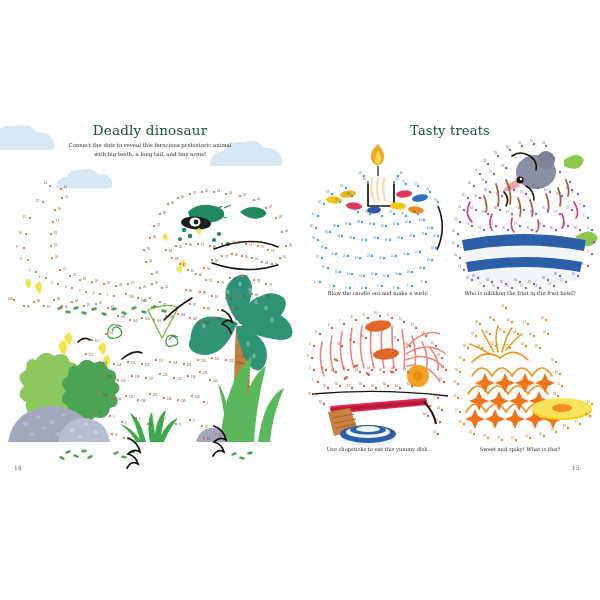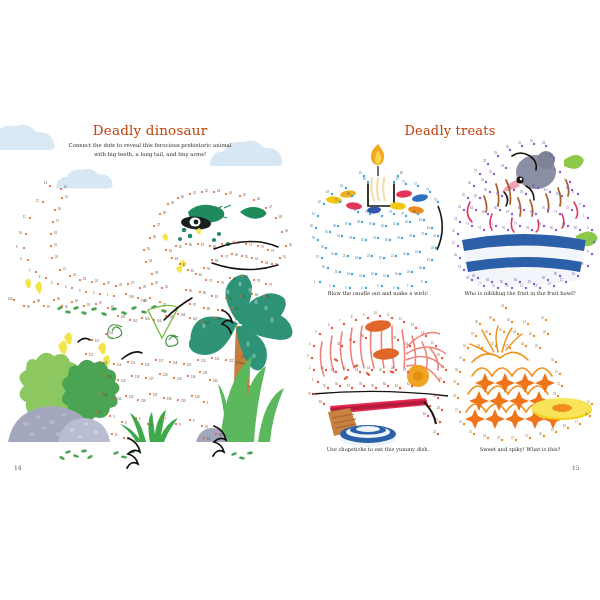--- a/index.html
+++ b/index.html
@@ -6,21 +6,21 @@
   body{width:600px;height:600px;overflow:hidden;font-family:"Liberation Serif",serif;}
   #page{position:relative;width:600px;height:600px;background:#fff;}
   .spread{position:absolute;left:0;top:112px;width:600px;height:380px;}
   .page{position:absolute;top:0;height:380px;width:300px;overflow:hidden;}
   .page-left{left:0;}
   .page-right{left:300px;}
 
   .title{
     position:absolute;width:100%;text-align:center;
     font-family:"DejaVu Serif",serif;
-    color:#c2410c;letter-spacing:.2px;
+    color:#14532d;letter-spacing:.2px;
   }
   .title-l{top:10px;font-size:13.5px;}
   .title-r{top:11px;font-size:13px;}
   .subtitle{
     position:absolute;width:100%;text-align:center;
     font-family:"DejaVu Serif",serif;
     font-size:5.4px;line-height:9px;color:#2b2926;
   }
   .sub-l{top:29px;}
   .caption{
@@ -556,21 +556,21 @@
       <div class="title title-l">Deadly dinosaur</div>
       <div class="subtitle sub-l">
         <div>Connect the dots to reveal this ferocious prehistoric animal</div>
         <div>with big teeth, a long tail, and tiny arms!</div>
       </div>
       <div class="pgnum" style="left:14px;top:352px">14</div>
     </div>
 
     <div class="page page-right">
 
-      <div class="title title-r">Deadly treats</div>
+      <div class="title title-r">Tasty treats</div>
 
       <svg class="art" style="left:6px;top:24px" width="148" height="160" viewBox="0 0 148 160">
         <g>
           <path d="M72 8 q7 8 6 14 q-1 7 -6 7 q-6 0 -7-7 q-1-7 7-14z" fill="#f5a623"></path>
           <path d="M72 14 q4 6 3 10 q-1 4 -3 4 q-3 0 -3-4 q0-5 3-10z" fill="#f7d94b"></path>
         </g>
         <g stroke="#2a2723" stroke-width="1.3" fill="none">
             <path d="M72 30 v10"></path>
           </g>
         <g fill="none" stroke="#f6dcae" stroke-width="2.2" stroke-linecap="round">

